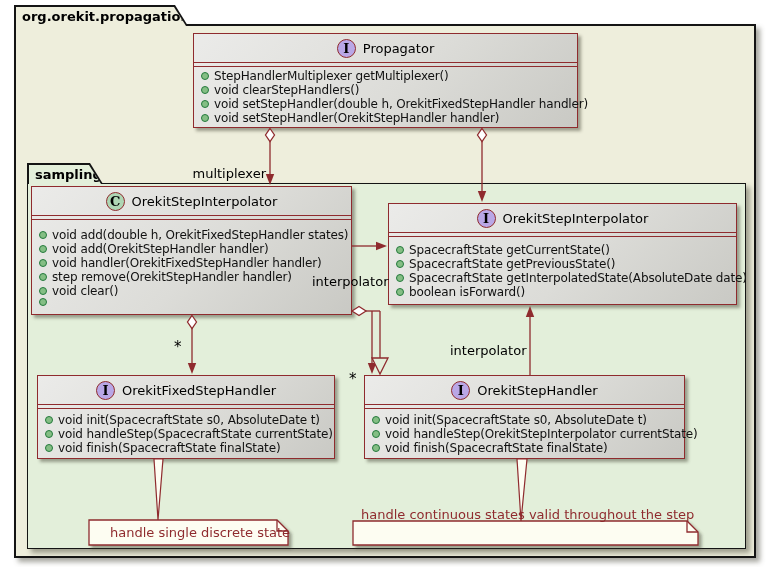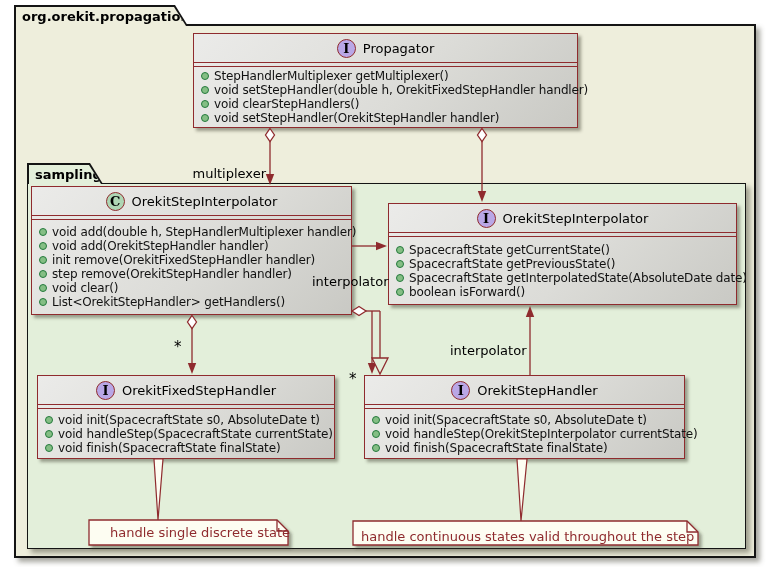--- a/index.html
+++ b/index.html
@@ -125,63 +125,62 @@
       <span class="cname it">Propagator</span>
     </div>
     <div class="uml-empty"></div>
     <ul class="uml-methods">
       <li>
           <span class="bullet"></span>
           <span>StepHandlerMultiplexer getMultiplexer()</span>
         </li>
       <li>
           <span class="bullet"></span>
+          <span>void clearStepHandlers()</span>
+        </li>
+      <li>
+          <span class="bullet"></span>
           <span>void setStepHandler(double h, OrekitFixedStepHandler handler)</span>
-        </li>
-      <li>
-          <span class="bullet"></span>
-          <span>void clearStepHandlers()</span>
         </li>
       <li>
           <span class="bullet"></span>
           <span>void setStepHandler(OrekitStepHandler handler)</span>
         </li>
     </ul>
   </div>
 
   <div class="uml-class" style="left:31px;top:186px;width:321px;height:129px;">
     <div class="uml-title">
       <span class="circle c">C</span>
       <span class="cname">OrekitStepInterpolator</span>
     </div>
     <div class="uml-empty"></div>
     <ul class="uml-methods">
       <li>
           <span class="bullet"></span>
-          <span>void add(double h, StepHandlerMultiplexer handler)</span>
+          <span>void add(double h, OrekitFixedStepHandler states)</span>
         </li>
       <li>
           <span class="bullet"></span>
           <span>void add(OrekitStepHandler handler)</span>
         </li>
       <li>
           <span class="bullet"></span>
-          <span>init remove(OrekitFixedStepHandler handler)</span>
+          <span>void handler(OrekitFixedStepHandler handler)</span>
         </li>
       <li>
           <span class="bullet"></span>
           <span>step remove(OrekitStepHandler handler)</span>
         </li>
       <li>
           <span class="bullet"></span>
           <span>void clear()</span>
         </li>
       <li>
           <span class="bullet"></span>
-          <span>List&lt;OrekitStepHandler&gt; getHandlers()</span>
         </li>
     </ul>
   </div>
 
   <div class="uml-class" style="left:388px;top:203px;width:349px;height:102px;">
     <div class="uml-title">
       <span class="circle i">I</span>
       <span class="cname it">OrekitStepInterpolator</span>
     </div>
     <div class="uml-empty"></div>
@@ -319,15 +318,15 @@
     </g>
   </svg>
 
   <div class="edge-label" style="left:190px;top:142px;width:76px;text-align:right;">multiplexer</div>
   <div class="edge-label" style="left:312px;top:250px;">interpolator</div>
   <div class="edge-label" style="left:450px;top:319px;width:76px;text-align:right;">interpolator</div>
   <div class="edge-label star" style="left:174px;top:314px;">*</div>
   <div class="edge-label star" style="left:349px;top:346px;">*</div>
 
   <div class="note-text" style="left:89px;top:520px;width:199px;height:25px;padding-left:21px;">handle single discrete state</div>
-  <div class="note-text" style="left:353px;top:524px;width:345px;height:24px;">handle continuous states valid throughout the step</div>
+  <div class="note-text" style="left:353px;top:502px;width:345px;height:24px;">handle continuous states valid throughout the step</div>
 
 </div>
 
 </body></html>

